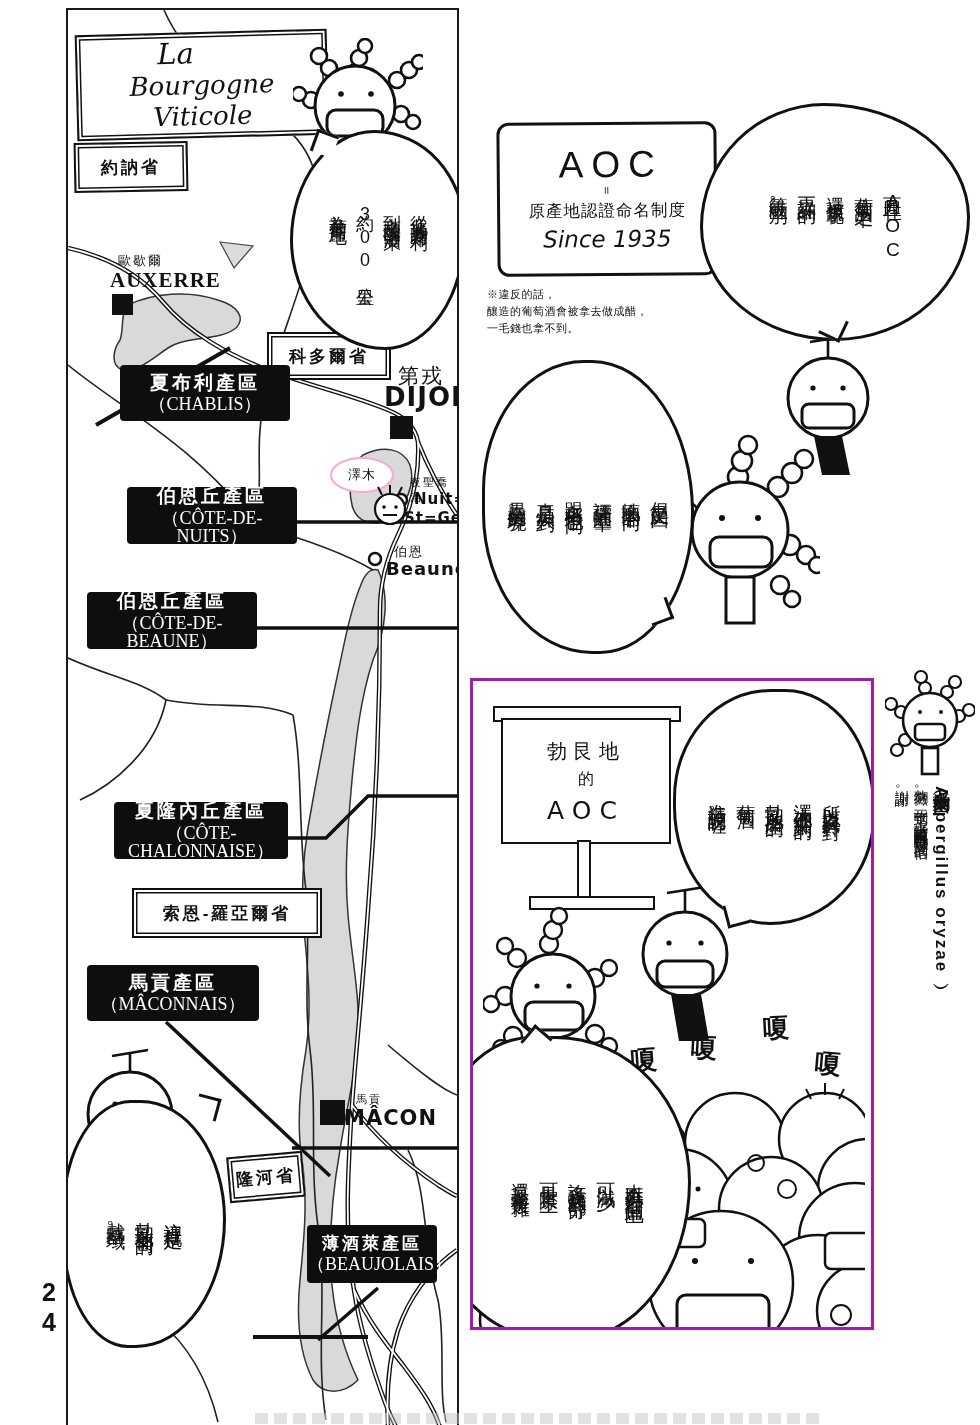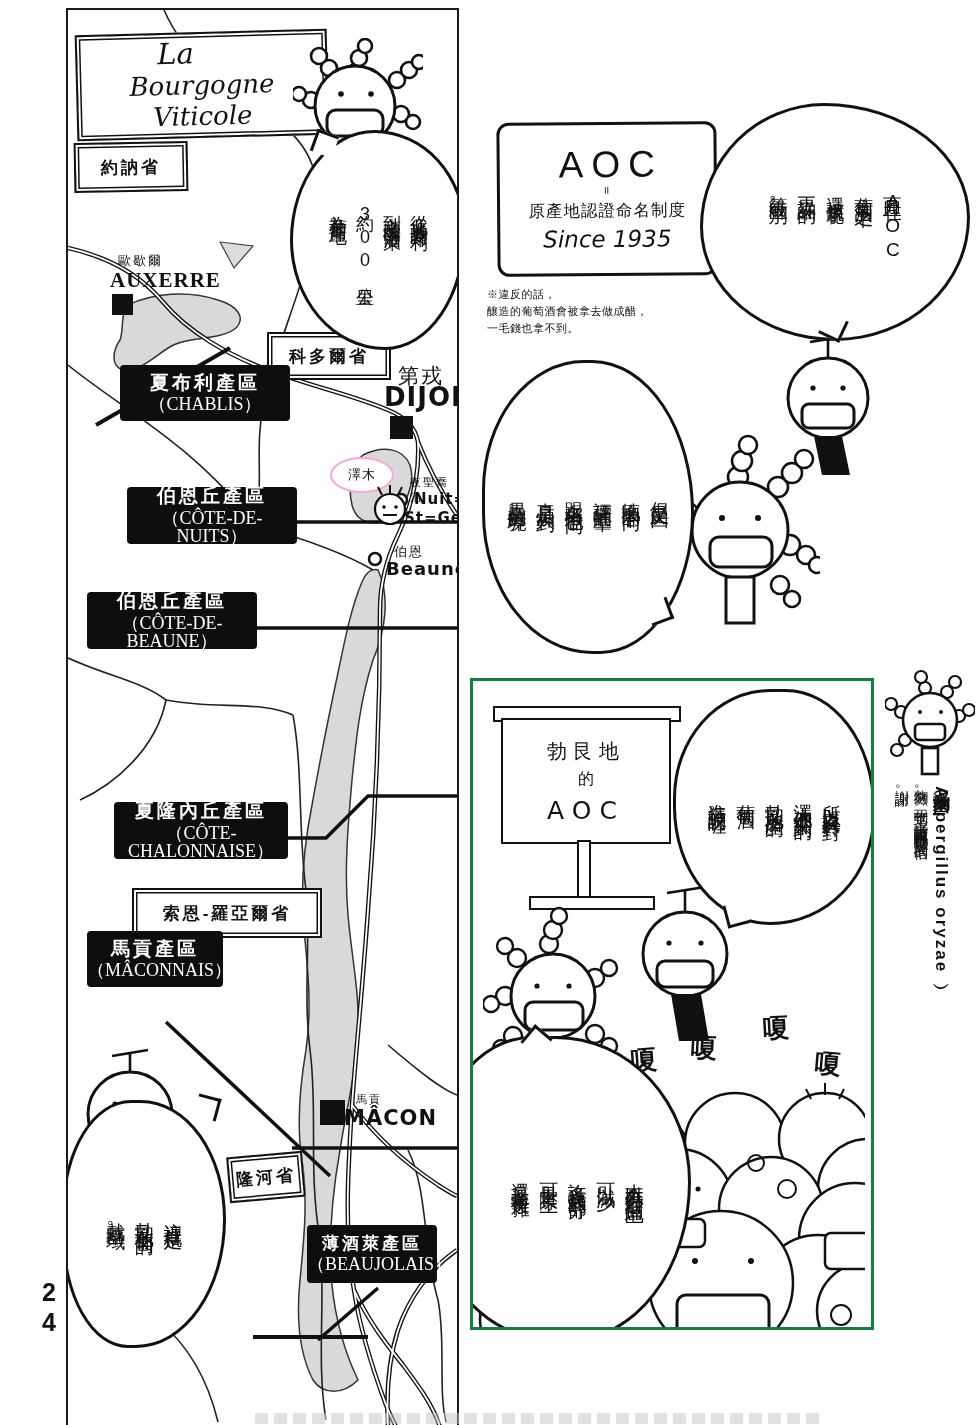--- a/index.html
+++ b/index.html
@@ -1,21 +1,21 @@
 <!DOCTYPE html>
 <html><head>
 <meta charset="utf-8">
 <style>
   html,body{margin:0;padding:0;background:#fff;}
   #page{position:relative;width:980px;height:1425px;background:#fff;overflow:hidden;
         font-family:"Liberation Sans",sans-serif;color:#111;}
   .abs{position:absolute;}
   
   #map-panel{left:66px;top:8px;width:389px;height:1417px;border:2.5px solid #1a1a1a;border-bottom:none;overflow:hidden;background:#fff;}
-  #bottom-panel{left:470px;top:678px;width:398px;height:646px;border:3px solid #15803d;overflow:hidden;background:#fff;}
+  #bottom-panel{left:470px;top:678px;width:398px;height:646px;border:3px solid #a21caf;overflow:hidden;background:#fff;}
   
   .black-label{background:#0e0e0e;color:#fff;text-align:center;display:flex;flex-direction:column;justify-content:center;border-radius:4px;z-index:6;font-family:Liberation Serif, serif;}
   .black-label .l1{font-size:19px;font-weight:bold;letter-spacing:3px;line-height:1.1;}
   .black-label .l2{font-size:18px;letter-spacing:0;margin-top:2px;line-height:1;}
   .prov-box{background:#fff;border:2px solid #111;box-shadow:inset 0 0 0 2px #fff,inset 0 0 0 3.5px #111;
             display:flex;align-items:center;justify-content:center;font-size:17px;font-weight:600;letter-spacing:3px;z-index:5;}
   .bubble{background:#fff;border:3px solid #111;display:flex;align-items:center;justify-content:center;z-index:7;}
   .vtext{writing-mode:vertical-rl;text-orientation:upright;white-space:pre-line;letter-spacing:3px;line-height:1.5;font-size:19px;}
   .tail{width:20px;height:20px;background:#fff;z-index:8;}
   .city-zh{font-size:13px;letter-spacing:2px;z-index:5;}
@@ -179,21 +179,21 @@
       <span class="l2">（CÔTE-DE-NUITS）</span>
     </div>
     <div class="black-label abs" style="left:19px;top:582px;width:170px;height:57px;">
       <span class="l1">伯恩丘產區</span>
       <span class="l2">（CÔTE-DE-BEAUNE）</span>
     </div>
     <div class="black-label abs" style="left:46px;top:792px;width:174px;height:57px;">
       <span class="l1">夏隆內丘產區</span>
       <span class="l2">（CÔTE-CHALONNAISE）</span>
     </div>
-    <div class="black-label abs" style="left:19px;top:921px;width:136px;height:56px;">
+    <div class="black-label abs" style="left:19px;top:955px;width:172px;height:56px;">
       <span class="l1">馬貢產區</span>
       <span class="l2">（MÂCONNAIS）</span>
     </div>
     <div class="black-label abs" style="left:239px;top:1215px;width:130px;height:58px;">
       <span class="l1" style="font-size:17px;">薄酒萊產區</span>
       <span class="l2">（BEAUJOLAIS）</span>
     </div>
 
     <svg class="abs" style="left:10px;top:1032px;z-index:6;" width="110" height="120" viewBox="0 0 110 120">
       <path d="M 52,30 L 52,10 M 34,14 L 70,8" stroke="#111" stroke-width="2.6" fill="none"></path>

